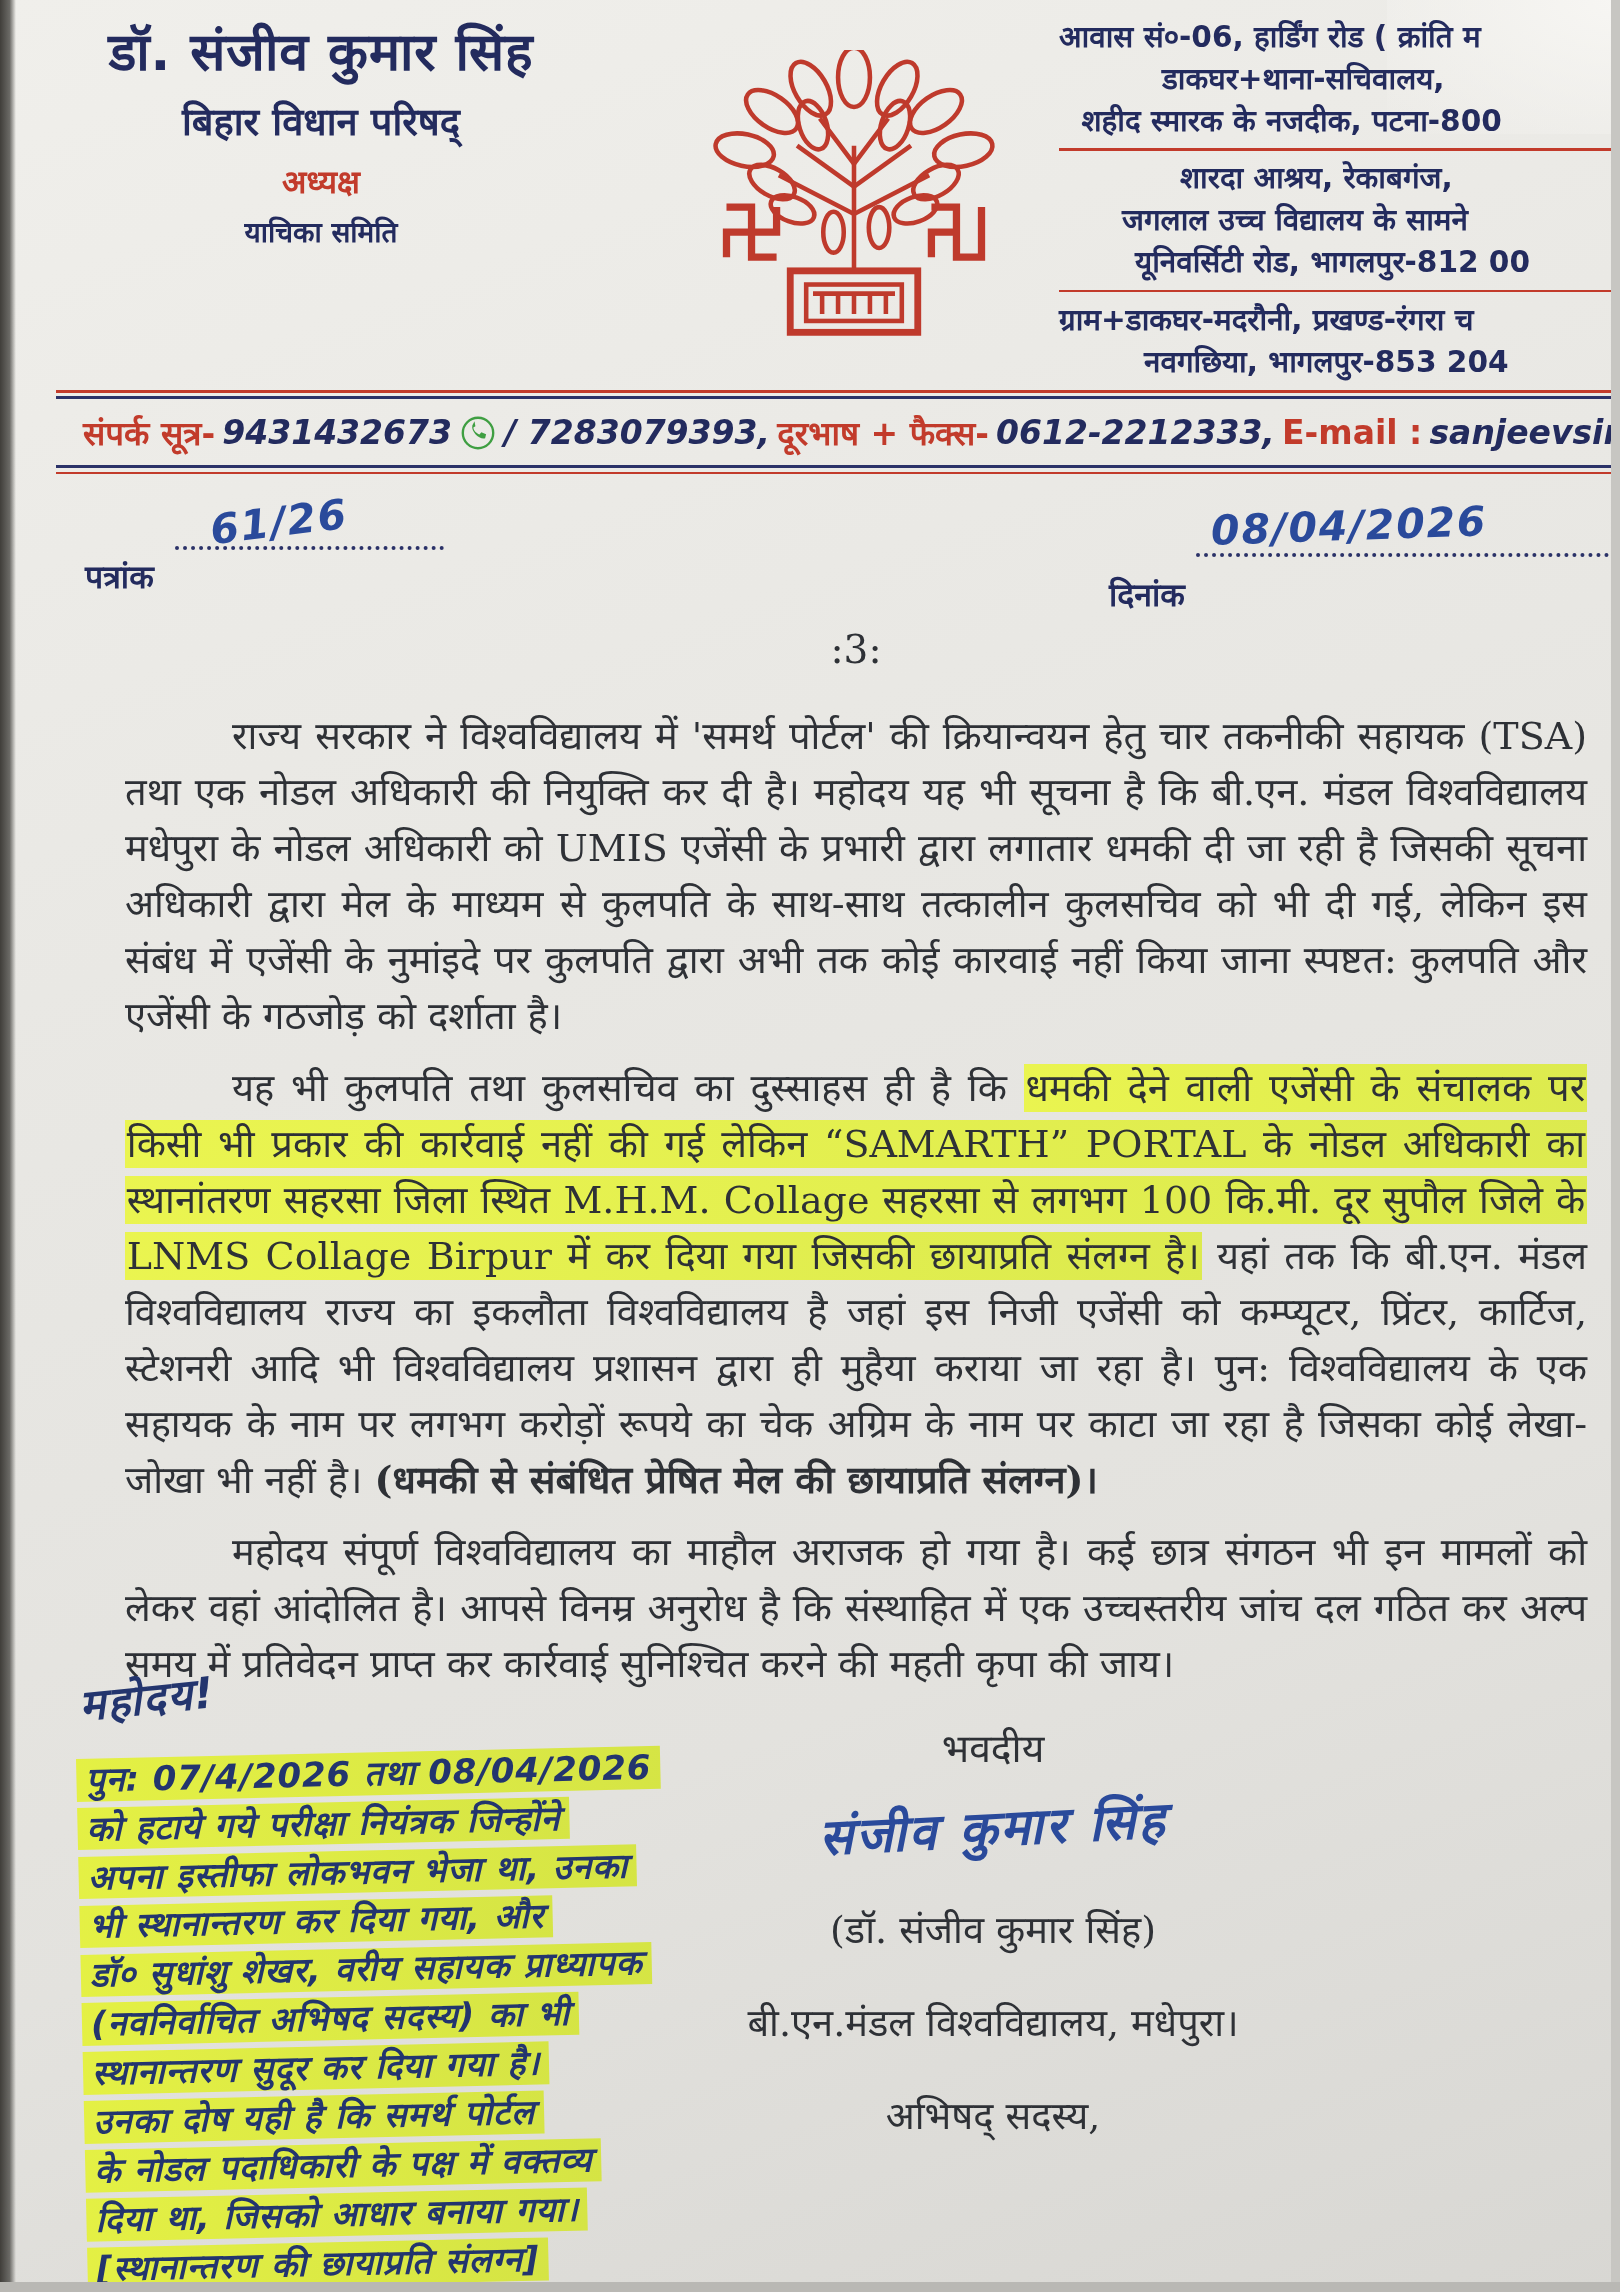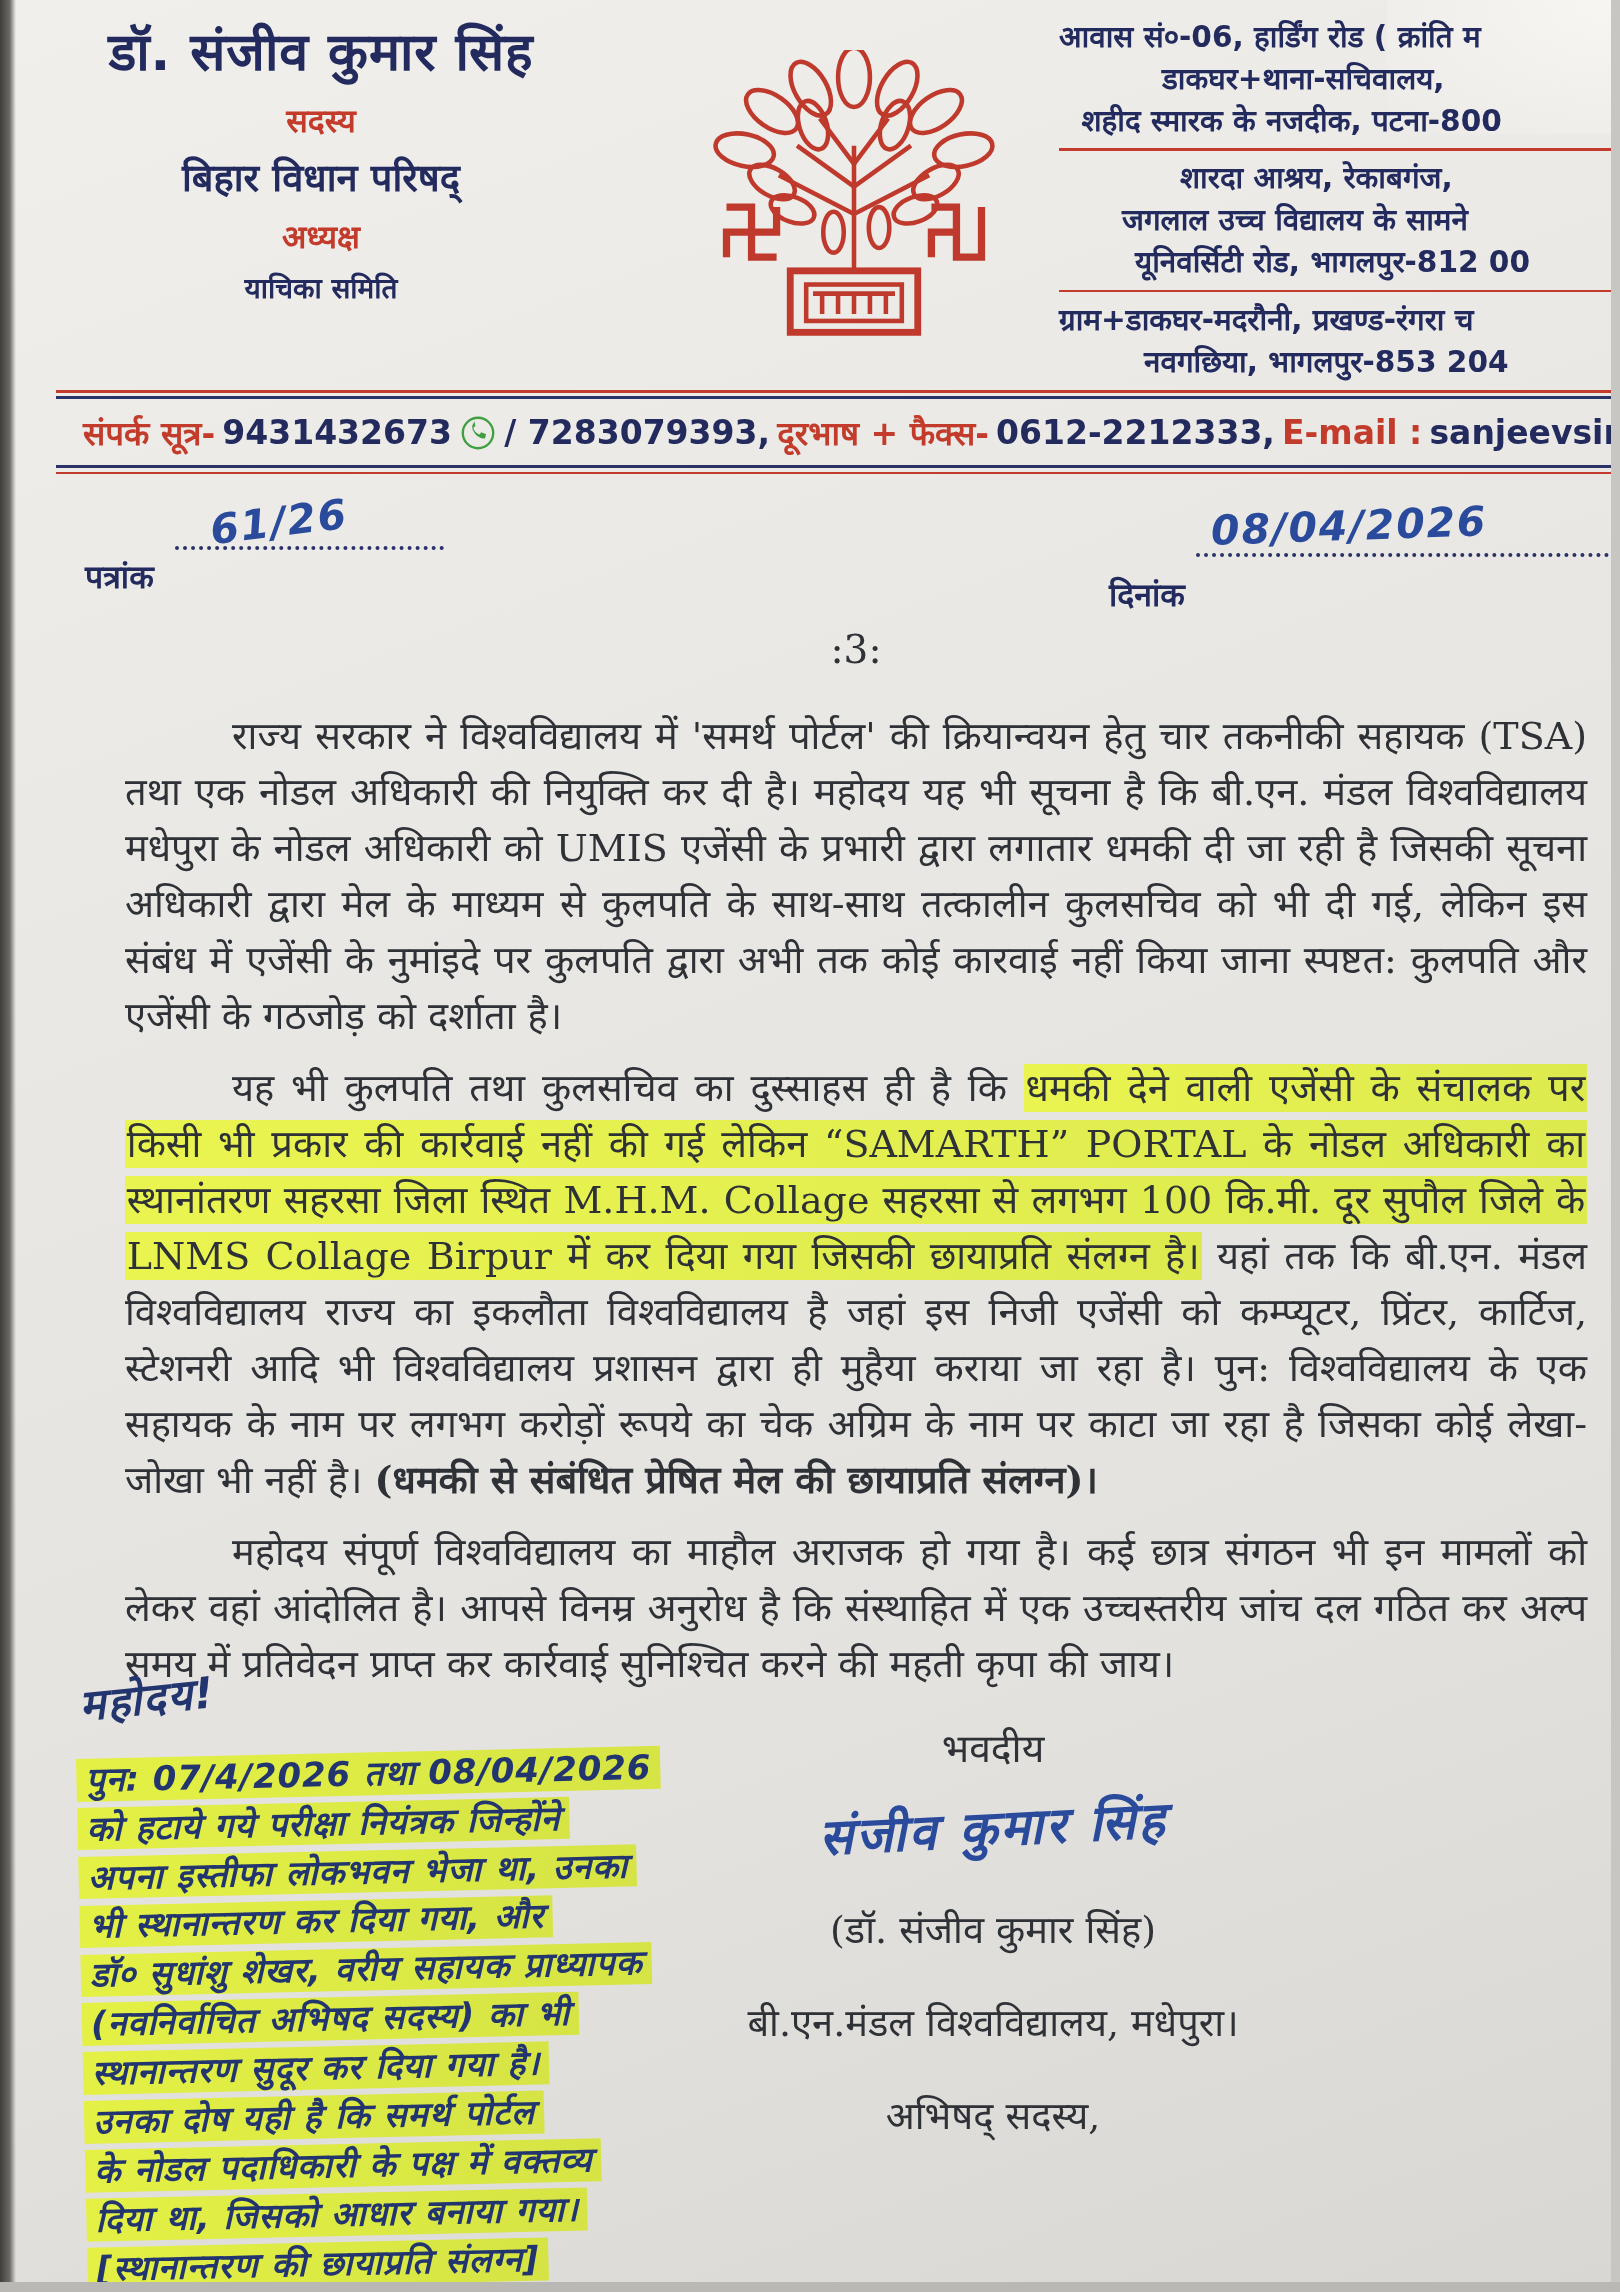--- a/index.html
+++ b/index.html
@@ -26,21 +26,21 @@
 
   
   .contact{position:absolute;left:56px;top:390px;width:1576px;}
   .cb-rule{height:2.7px;}
   .cb-red{background:#c23b2b;}
   .cb-navy{background:#2b3268;}
   .cb-gap{height:3.6px;}
   .cb-content{display:flex;align-items:center;gap:7.2px;padding:10.7px 0 10.7px 27px;
               font-size:33px;font-weight:700;white-space:nowrap;}
   .cb-content .red{color:#c23b2b;}
-  .cb-content .navy{color:#232b5e;}
+  .cb-content .navy{color:#232b5e;font-style:italic;}
 
   
   .ref-label{position:absolute;font-size:32px;font-weight:700;color:#232b5e;}
   .dotted{position:absolute;border-bottom:4.5px dotted #2b3268;}
   .hw{font-style:italic;color:#2a4a9b;font-weight:700;}
   .hw-val{position:absolute;font-size:41px;letter-spacing:1.8px;}
 
   
   .scan{position:absolute;left:109px;top:627px;width:1494px;color:#2e3136;
         font-family:"DejaVu Serif","Liberation Serif",serif;}
@@ -67,21 +67,20 @@
            padding:1.8px 9px;margin-bottom:6.3px;}
 </style>
 </head>
 <body>
 
 <div class="photo">
   <div class="corner-light"></div>
 
   <div class="lh-left">
     <div class="lh-name">डॉ. संजीव कुमार सिंह</div>
-    <div class="lh-red">सदस्य</div>
     <div class="lh-navy">बिहार विधान परिषद्</div>
     <div class="lh-red">अध्यक्ष</div>
     <div class="lh-navy2">याचिका समिति</div>
   </div>
 
   <div class="emblem">
     <svg width="296" height="296" viewBox="0 0 130 130" fill="none" stroke="#bf3a2c" stroke-width="2">
       <path d="M65 98 V42"></path>
       <path d="M65 60 L40 42 M65 60 L90 42 M65 72 L32 55 M65 72 L98 55 M65 50 L50 30 M65 50 L80 30"></path>
       <ellipse cx="65" cy="12" rx="7" ry="13"></ellipse>

